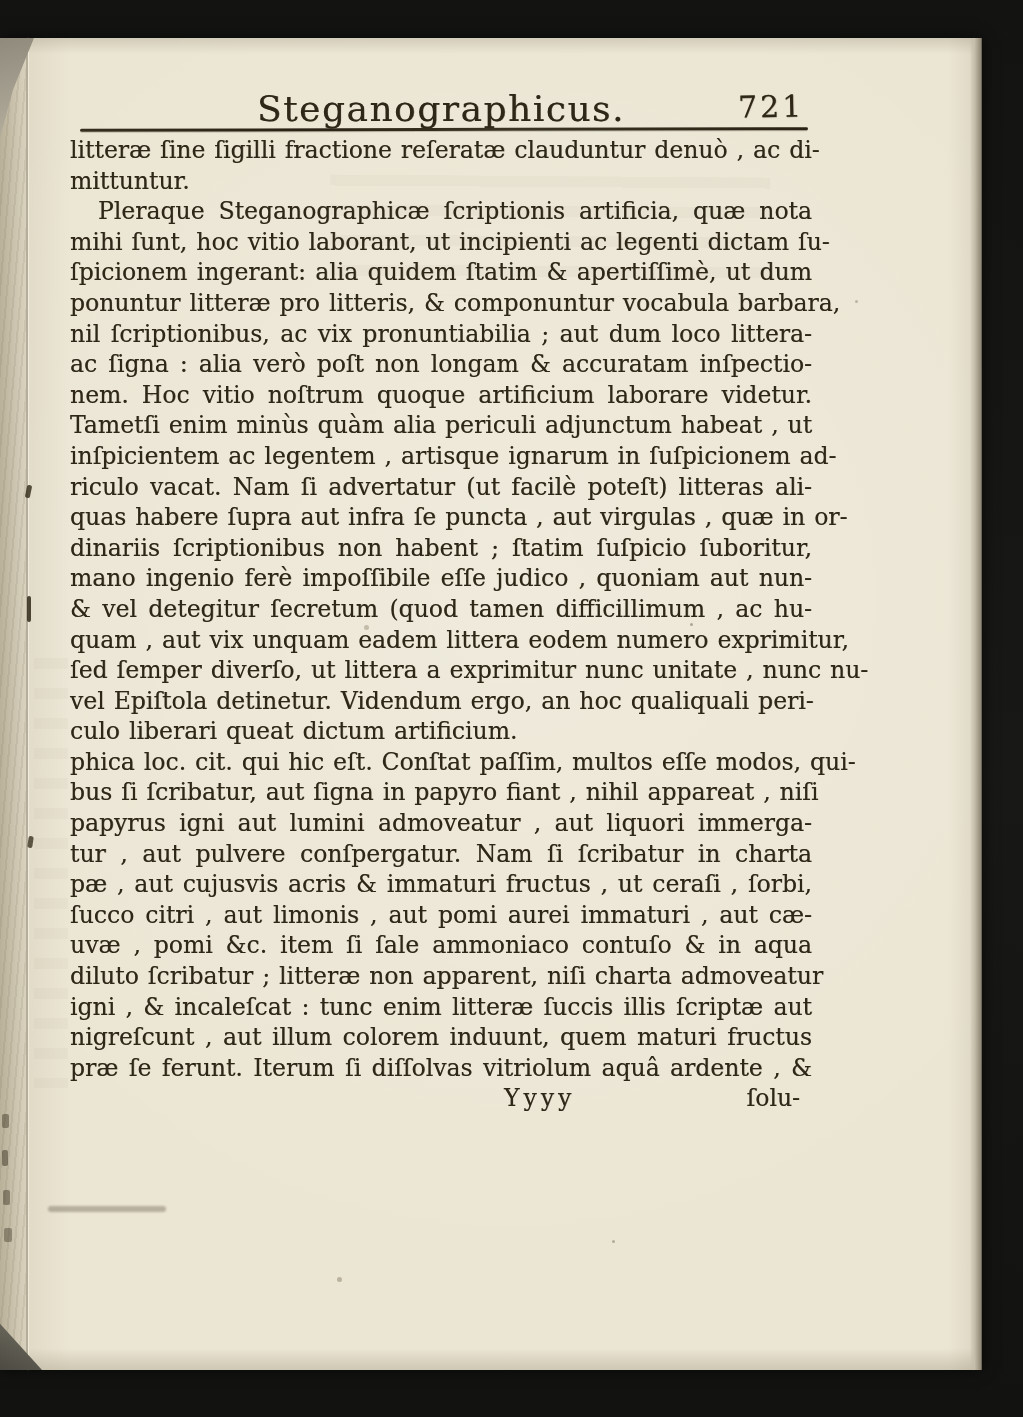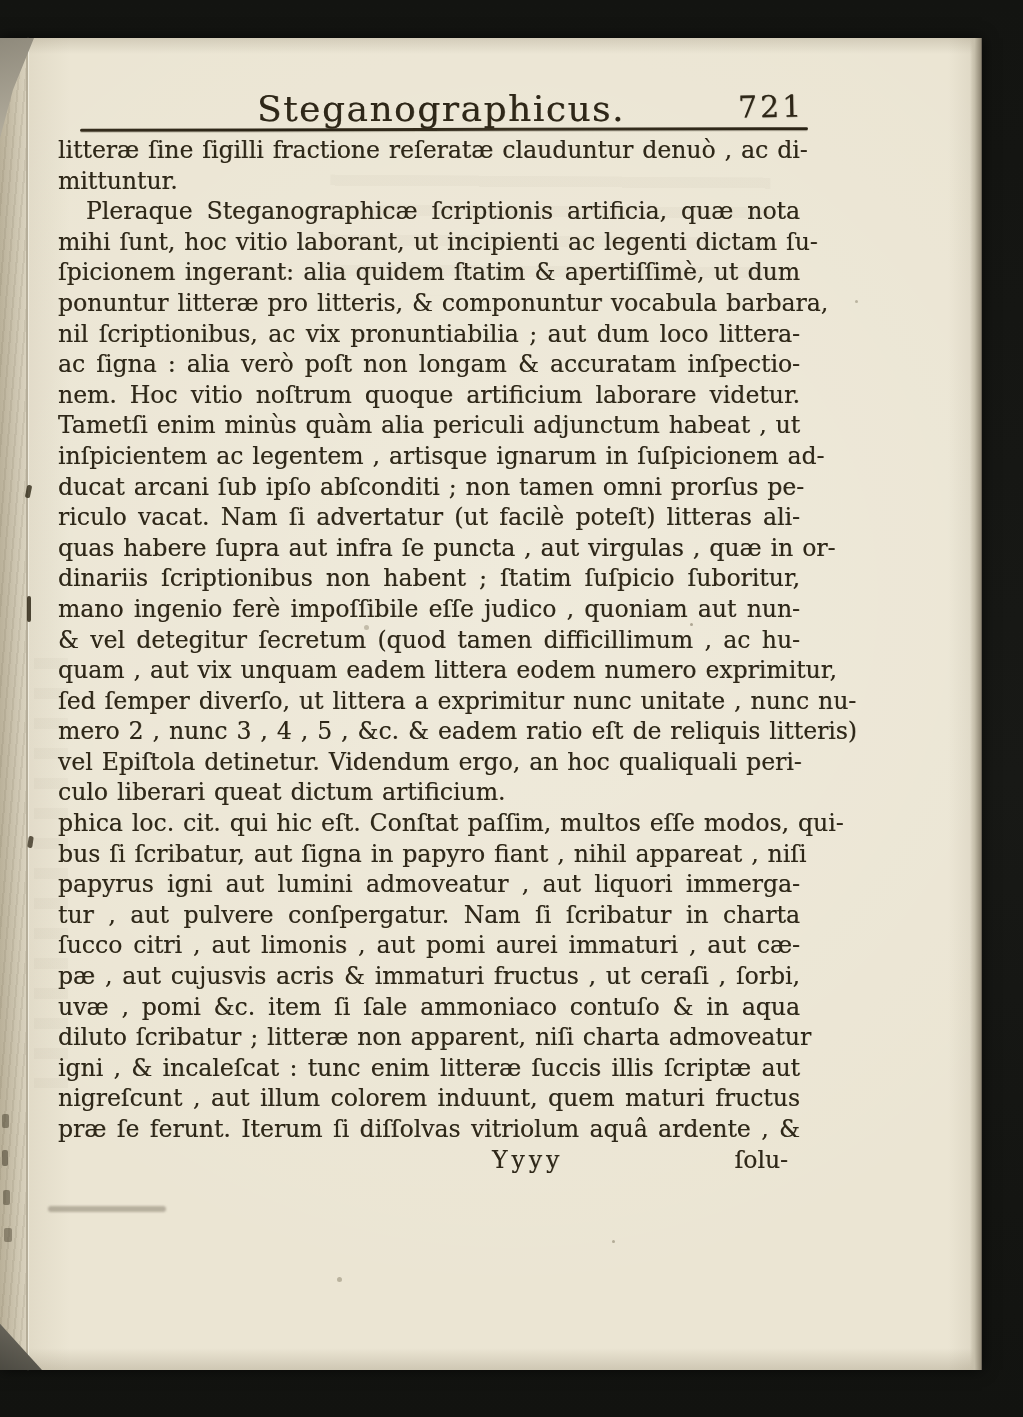--- a/index.html
+++ b/index.html
@@ -68,21 +68,21 @@
     transform:rotate(-1deg);
   }
   .rule{
     position:absolute;left:80px;top:90px;width:728px;height:3px;
     background:linear-gradient(90deg,#352d1d 0%,#2a2315 30%,#3a3222 60%,#2a2315 100%);
     border-radius:2px;transform:rotate(-.12deg);
     box-shadow:0 1px 0 rgba(46,39,24,.22);
   }
   
   .text-block{
-    position:absolute;left:58px;top:97px;width:742px;
+    position:absolute;left:70px;top:97px;width:742px;
     font-size:23.5px;line-height:30.6px;color:var(--ink);
     text-shadow:.35px .35px .55px rgba(46,39,24,.5);
     word-spacing:1.5px;
   }
   .line{text-align:justify;text-align-last:justify;white-space:nowrap;}
   .line.noj{text-align:right;text-align-last:left;}
   .line.indent{text-indent:28px;}
   .sig-row{
     display:flex;height:31px;line-height:30.6px;padding-right:12px;
   }
@@ -156,37 +156,35 @@
           <div class="line noj">mittuntur.</div>
           <div class="line indent">Pleraque Steganographicæ ſcriptionis artificia, quæ nota</div>
           <div class="line">mihi ſunt, hoc vitio laborant, ut incipienti ac legenti dictam ſu-</div>
           <div class="line">ſpicionem ingerant: alia quidem ſtatim &amp; apertiſſimè, ut dum</div>
           <div class="line">ponuntur litteræ pro litteris, &amp; componuntur vocabula barbara,</div>
           <div class="line">nil ſcriptionibus, ac vix pronuntiabilia ; aut dum loco littera-</div>
           <div class="line">ac ſigna : alia verò poſt non longam &amp; accuratam inſpectio-</div>
           <div class="line">nem. Hoc vitio noſtrum quoque artificium laborare videtur.</div>
           <div class="line">Tametſi enim minùs quàm alia periculi adjunctum habeat , ut</div>
           <div class="line">inſpicientem ac legentem , artisque ignarum in ſuſpicionem ad-</div>
-          <div class="line">ducat arcani ſub ipſo abſconditi ; non tamen omni prorſus pe-</div>
           <div class="line">riculo vacat. Nam ſi advertatur (ut facilè poteſt) litteras ali-</div>
           <div class="line">quas habere ſupra aut infra ſe puncta , aut virgulas , quæ in or-</div>
           <div class="line">dinariis ſcriptionibus non habent ; ſtatim ſuſpicio ſuboritur,</div>
           <div class="line">mano ingenio ferè impoſſibile eſſe judico , quoniam aut nun-</div>
           <div class="line">&amp; vel detegitur ſecretum (quod tamen difficillimum , ac hu-</div>
           <div class="line">quam , aut vix unquam eadem littera eodem numero exprimitur,</div>
           <div class="line">ſed ſemper diverſo, ut littera a exprimitur nunc unitate , nunc nu-</div>
-          <div class="line">mero 2 , nunc 3 , 4 , 5 , &amp;c. &amp; eadem ratio eſt de reliquis litteris)</div>
           <div class="line">vel Epiſtola detinetur. Videndum ergo, an hoc qualiquali peri-</div>
           <div class="line noj">culo liberari queat dictum artificium.</div>
           <div class="line">phica loc. cit. qui hic eſt. Conſtat paſſim, multos eſſe modos, qui-</div>
           <div class="line">bus ſi ſcribatur, aut ſigna in papyro fiant , nihil appareat , niſi</div>
           <div class="line">papyrus igni aut lumini admoveatur , aut liquori immerga-</div>
           <div class="line">tur , aut pulvere conſpergatur. Nam ſi ſcribatur in charta</div>
+          <div class="line">pæ , aut cujusvis acris &amp; immaturi fructus , ut ceraſi , ſorbi,</div>
           <div class="line">ſucco citri , aut limonis , aut pomi aurei immaturi , aut cæ-</div>
-          <div class="line">pæ , aut cujusvis acris &amp; immaturi fructus , ut ceraſi , ſorbi,</div>
           <div class="line">uvæ , pomi &amp;c. item ſi ſale ammoniaco contuſo &amp; in aqua</div>
           <div class="line">diluto ſcribatur ; litteræ non apparent, niſi charta admoveatur</div>
           <div class="line">igni , &amp; incaleſcat : tunc enim litteræ ſuccis illis ſcriptæ aut</div>
           <div class="line">nigreſcunt , aut illum colorem induunt, quem maturi fructus</div>
           <div class="line">præ ſe ferunt. Iterum ſi diſſolvas vitriolum aquâ ardente , &amp;</div>
         </div>
       <div class="sig-row">
         <span class="sig-mark">Yyyy</span>
         <span class="catchword">ſolu-</span>
       </div>

